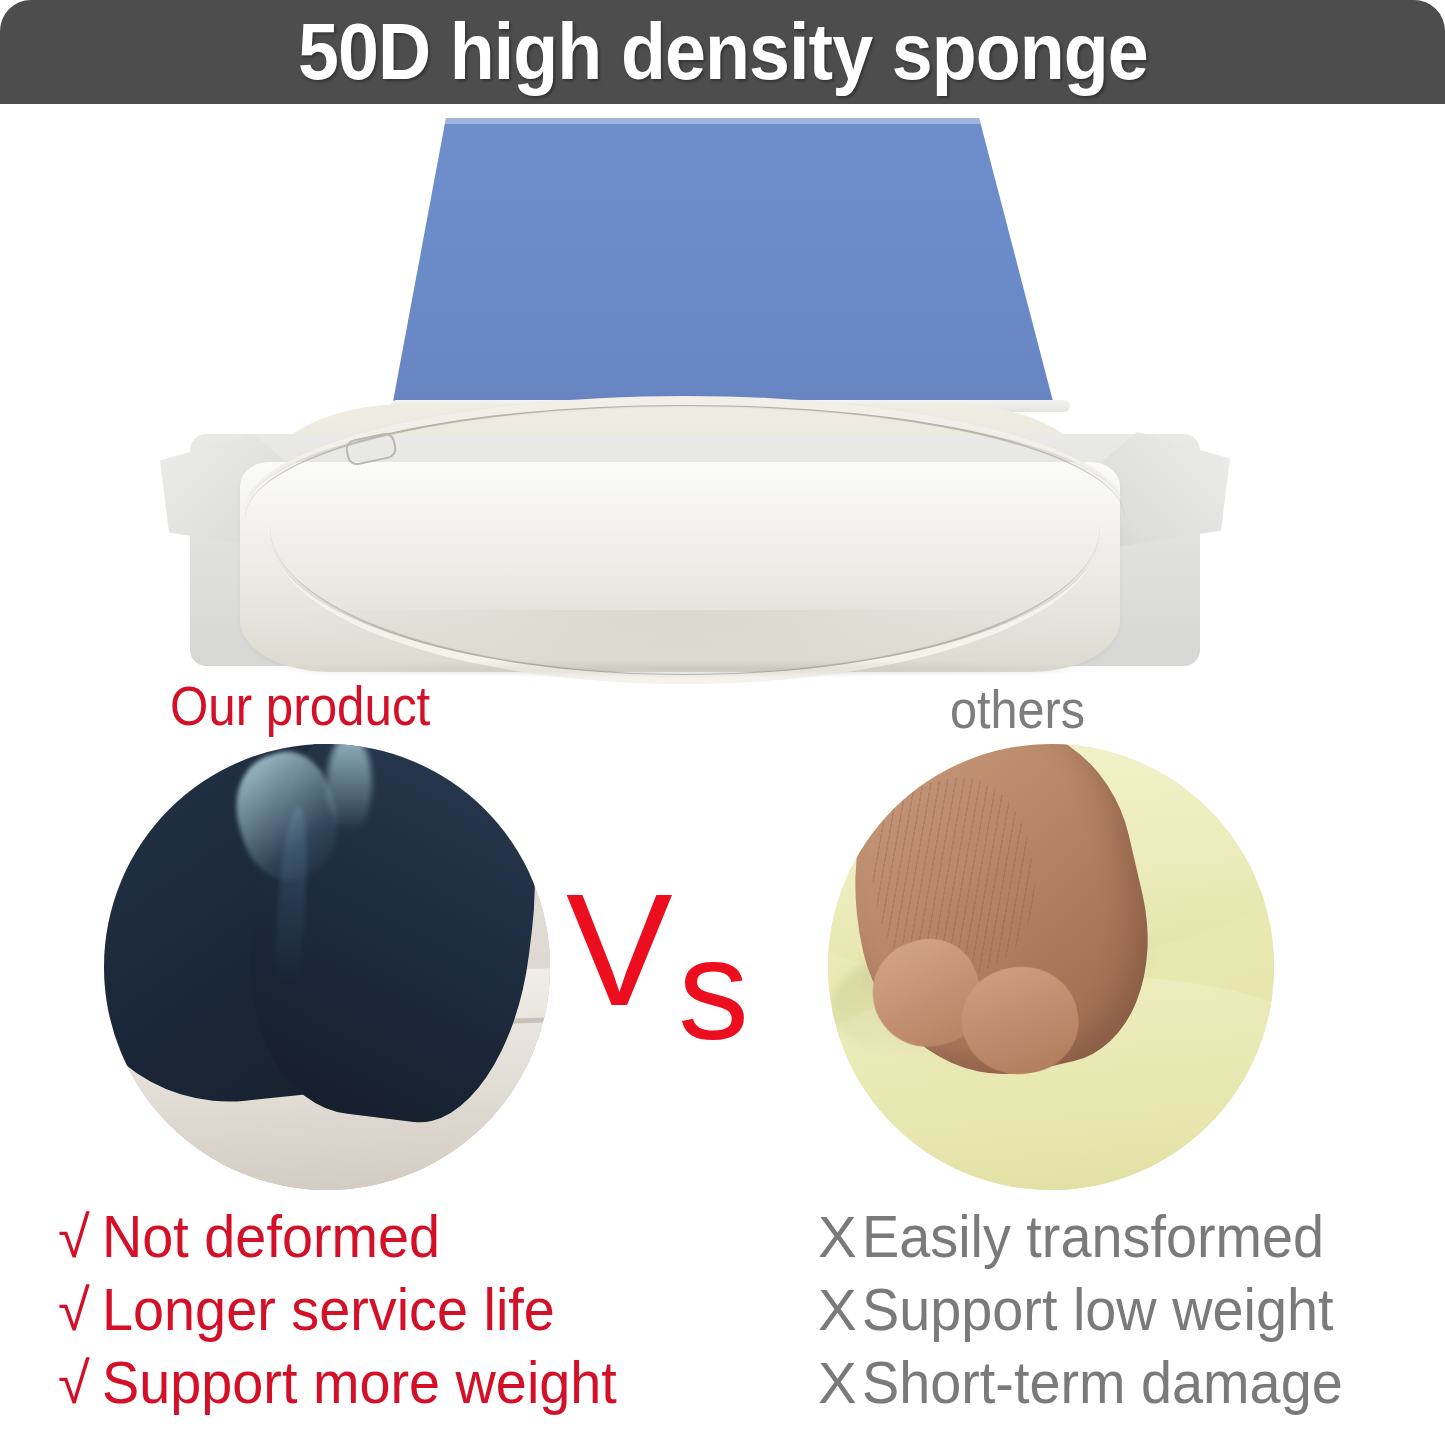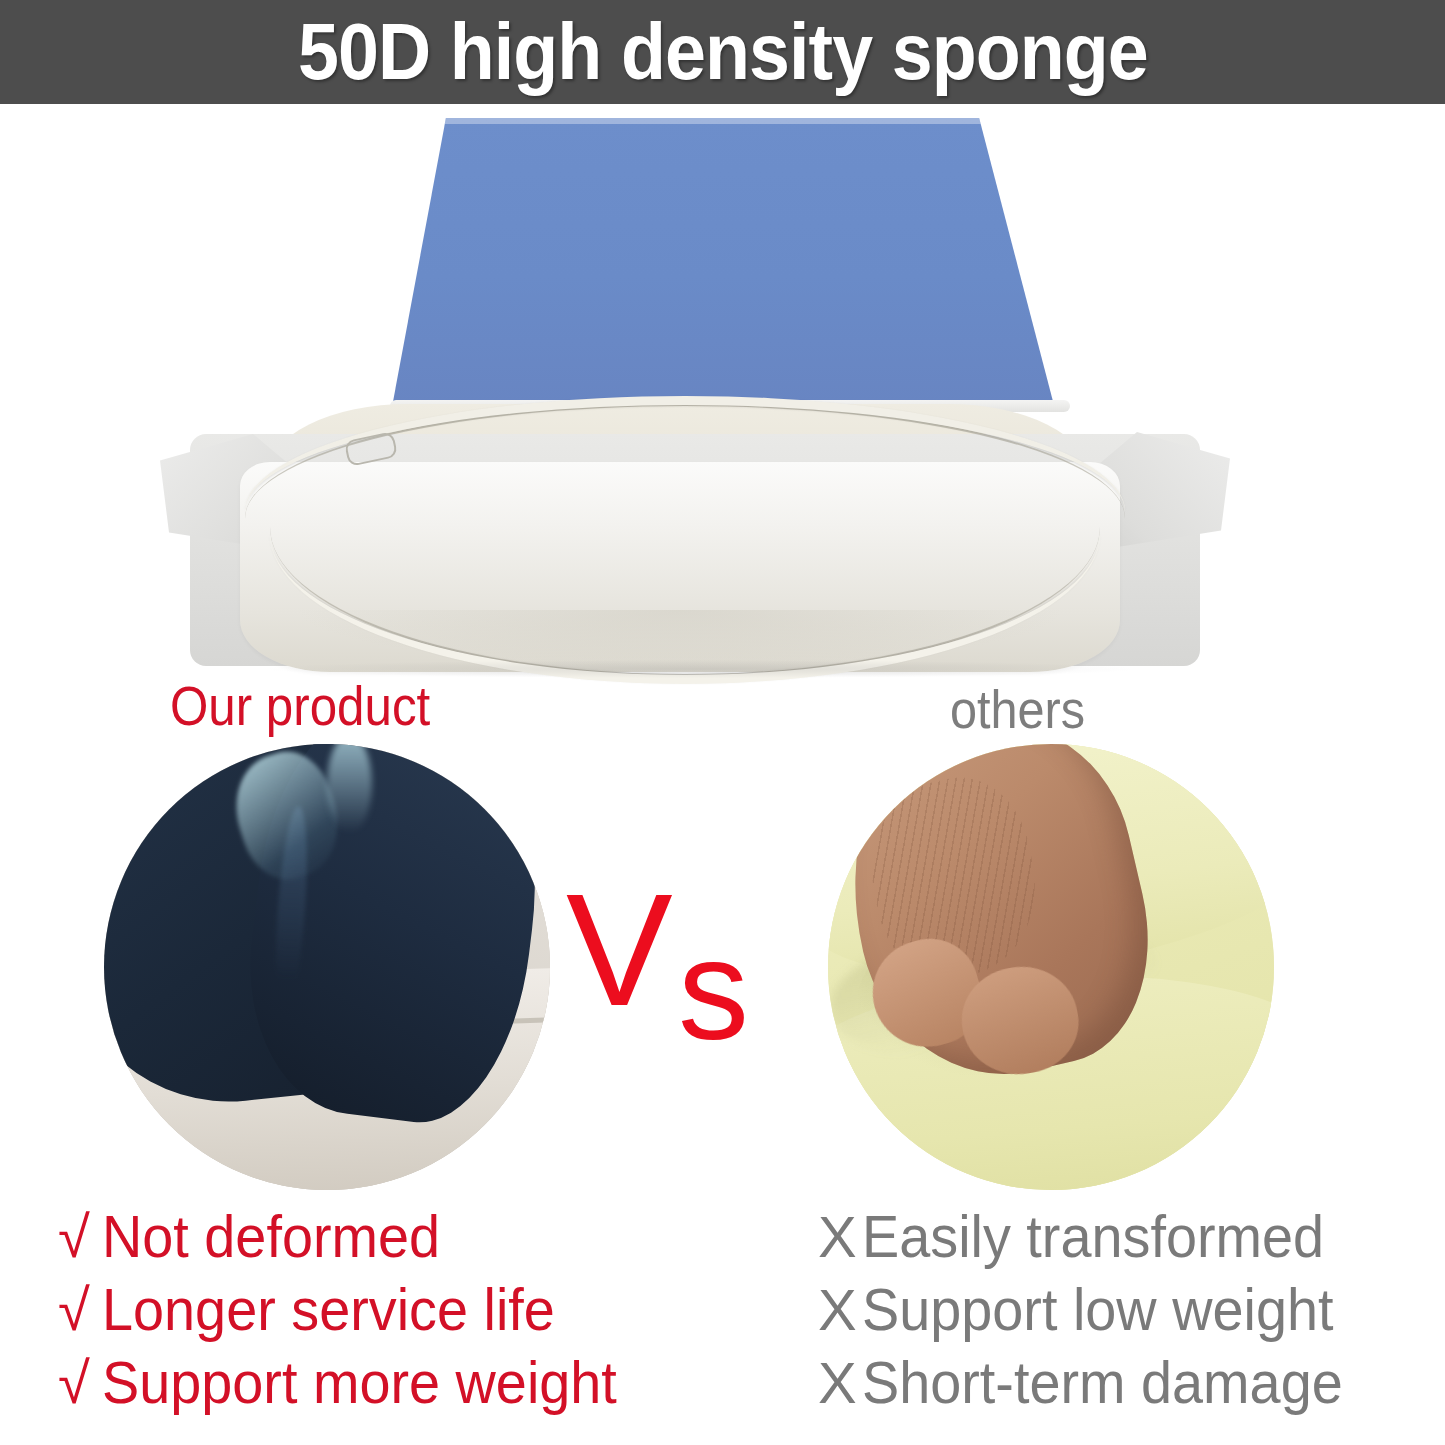--- a/index.html
+++ b/index.html
@@ -9,20 +9,21 @@
   }
   body {
     font-family: "Liberation Sans", sans-serif;
   }
   .page {
     position: relative;
     width: 1445px;
     height: 1445px;
     background: #ffffff;
     overflow: hidden;
+    border-radius: 31px;
   }
 
   
   .header-banner {
     position: absolute;
     left: 0; top: 0;
     width: 1445px;
     height: 104px;
     background: #4d4d4d;
     display: flex;

